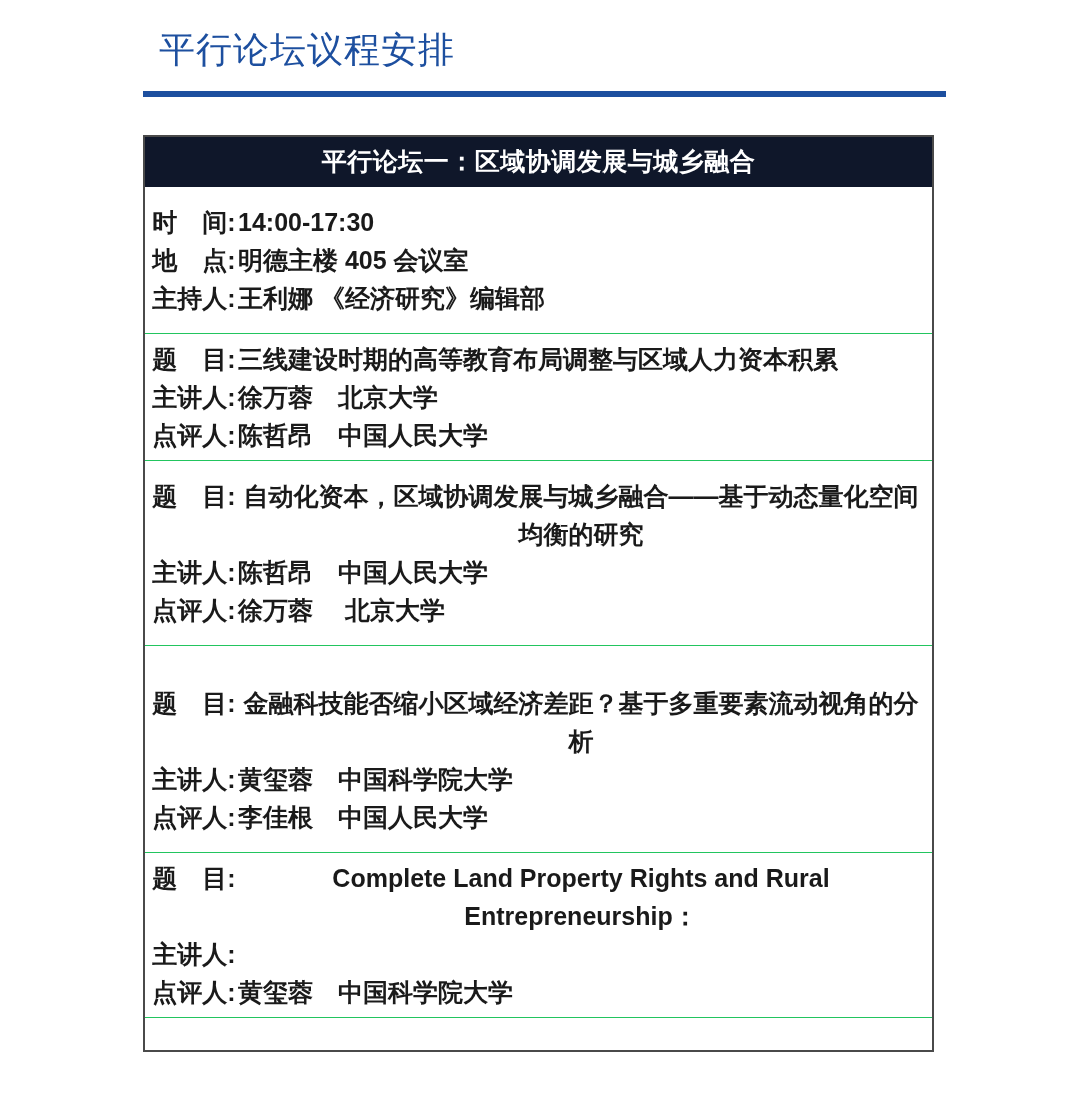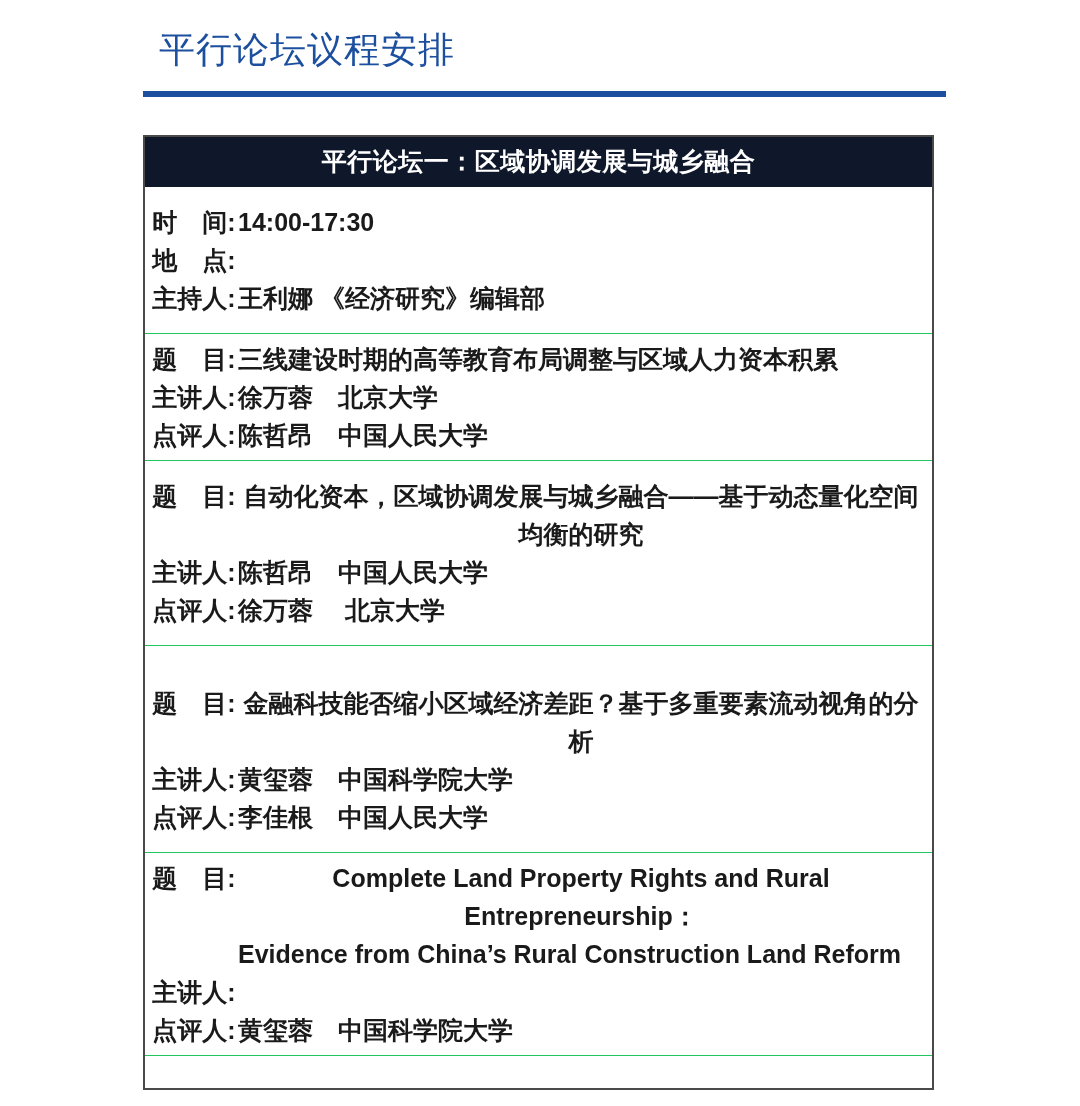--- a/index.html
+++ b/index.html
@@ -33,20 +33,21 @@
 
     <div class="agenda-header">平行论坛一：区域协调发展与城乡融合</div>
 
     <section class="sec">
       <div class="row">
         <span class="lbl">时　间:</span>
         <span class="val">14:00-17:30</span>
       </div>
       <div class="row">
         <span class="lbl">地　点:</span>
+        <span class="val">明德主楼 405 会议室</span>
       </div>
       <div class="row">
         <span class="lbl">主持人:</span>
         <span class="val">王利娜 《经济研究》编辑部</span>
       </div>
     </section>
 
     <section class="sec compact">
       <div class="row">
         <span class="lbl">题　目:</span>
@@ -94,24 +95,20 @@
         <span class="val">李佳根　中国人民大学</span>
       </div>
     </section>
 
     <section class="sec compact">
       <div class="row">
         <span class="lbl">题　目:</span>
         <span class="val">Complete Land Property Rights and Rural Entrepreneurship：</span>
       </div>
       <div class="row">
-        <span class="lbl"></span>
-        <span class="val">Evidence from China’s Rural Construction Land Reform</span>
-      </div>
-      <div class="row">
         <span class="lbl">主讲人:</span>
       </div>
       <div class="row">
         <span class="lbl">点评人:</span>
         <span class="val">黄玺蓉　中国科学院大学</span>
       </div>
     </section>
 
     <section class="sec">
       

